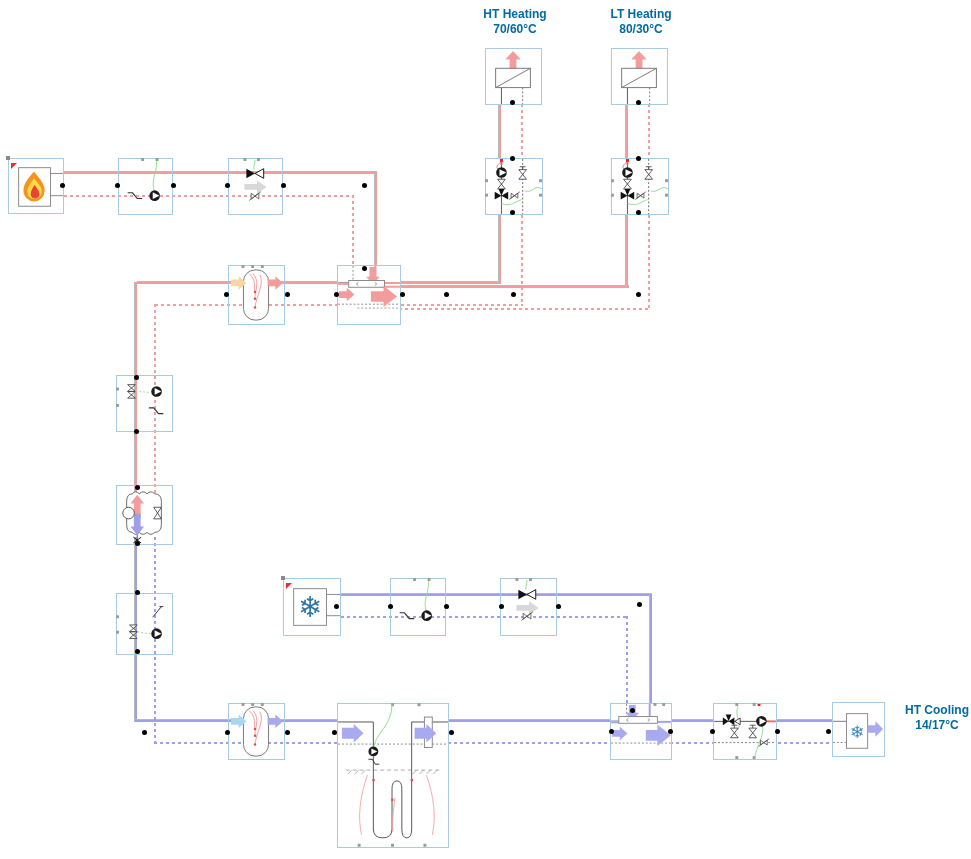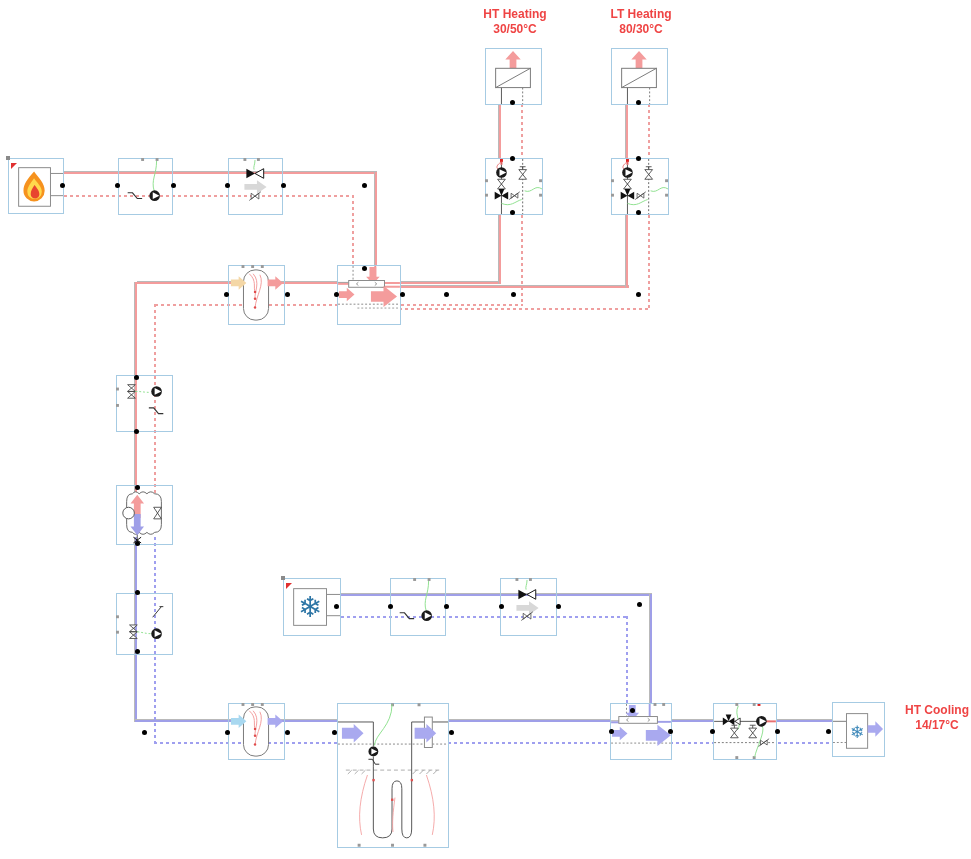--- a/index.html
+++ b/index.html
@@ -11,21 +11,21 @@
   .pv{width:2px;background:var(--c);box-shadow:-1px 0 0 #b9b9b9}
   .dh{height:2px;background:repeating-linear-gradient(to right,var(--c) 0 3px,transparent 3px 6px)}
   .dv{width:2px;background:repeating-linear-gradient(to bottom,var(--c) 0 3px,transparent 3px 6px)}
   
   .blk{position:absolute;border:1px solid #a6cbe3;box-sizing:border-box;z-index:2}
   .blk.opq{background:#fff}
   .blk svg{display:block;width:100%;height:100%;overflow:visible}
   
   .dot{position:absolute;width:5px;height:5px;border-radius:50%;background:#000;z-index:3}
   
-  .lbl{position:absolute;color:#ef4444;font-weight:bold;font-size:12px;line-height:15px;
+  .lbl{position:absolute;color:#0369a1;font-weight:bold;font-size:12px;line-height:15px;
        text-align:center;z-index:4;white-space:nowrap}
   
   .cmark{position:absolute;z-index:4}
   .cmark .sq{position:absolute;width:4px;height:4px;background:#8a8a8a;left:0;top:0}
   .cmark .tri{position:absolute;left:5px;top:7px;width:0;height:0;
               border-top:6px solid #e03030;border-right:6px solid transparent}
 </style>
 </head>
 <body>
 
@@ -474,21 +474,21 @@
   <div class="dot" style="left:332px;top:730px"></div>
   <div class="dot" style="left:449px;top:730px"></div>
   <div class="dot" style="left:609px;top:729px"></div>
   <div class="dot" style="left:668px;top:729px"></div>
   <div class="dot" style="left:710px;top:729px"></div>
   <div class="dot" style="left:775px;top:729px"></div>
   <div class="dot" style="left:826px;top:729px"></div>
 
   <div class="lbl" style="left:470px;top:7px;width:90px">
     <div>HT Heating</div>
-    <div>30/50°C</div>
+    <div>70/60°C</div>
   </div>
   <div class="lbl" style="left:596px;top:7px;width:90px">
     <div>LT Heating</div>
     <div>80/30°C</div>
   </div>
   <div class="lbl" style="left:900px;top:703px;width:74px">
     <div>HT Cooling</div>
     <div>14/17°C</div>
   </div>
 

